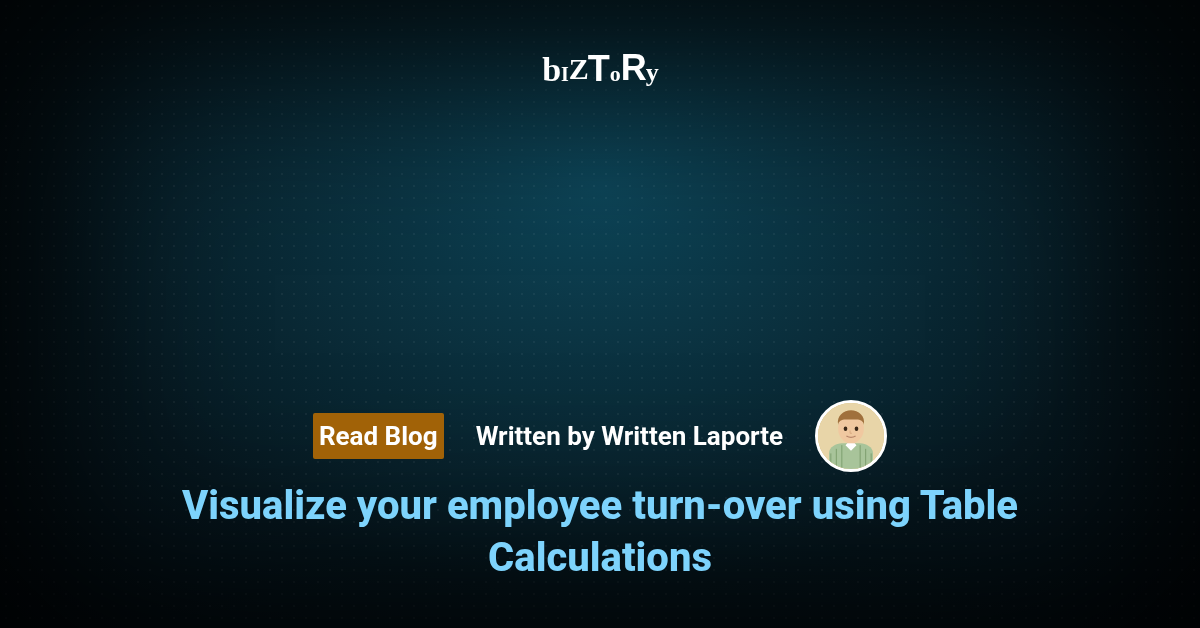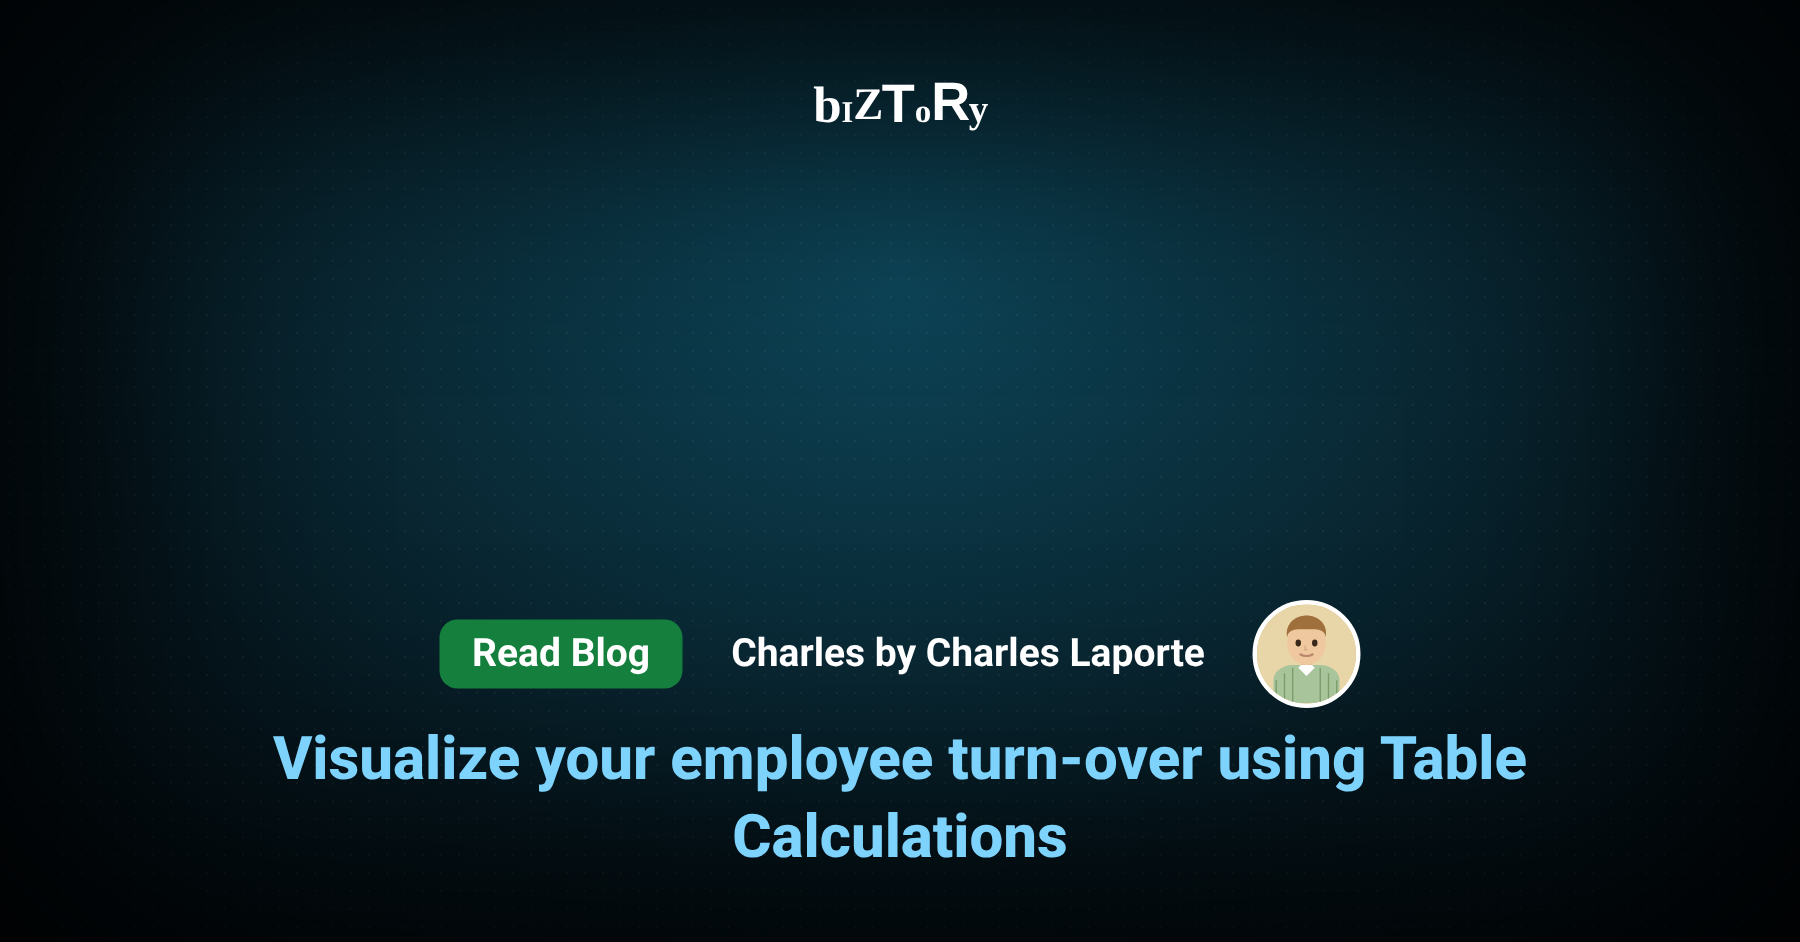--- a/index.html
+++ b/index.html
@@ -58,25 +58,25 @@
       top: 400px;
       left: 0;
       right: 0;
       display: flex;
       align-items: center;
       justify-content: center;
       gap: 32px;
       z-index: 2;
     }
     .read-blog-btn {
-      background: #15803d;
+      background: #a16207;
       color: #ffffff;
       border: none;
-      border-radius: 12px;
-      padding: 8px 22px;
+      border-radius: 2px;
+      padding: 8px 6px;
       font-size: 26px;
       font-weight: 700;
       cursor: pointer;
       font-family: inherit;
     }
     .byline {
       color: #ffffff;
       font-size: 26px;
       font-weight: 700;
     }
@@ -118,21 +118,21 @@
     <span class="l-z">Z</span>
     <span class="l-t">T</span>
     <span class="l-o">o</span>
     <span class="l-r">R</span>
     <span class="l-y">y</span>
 </div>
 
 <div class="meta-row">
   <button class="read-blog-btn">Read Blog</button>
   <div class="byline">
-    <span>Charles by </span><span>Charles Laporte</span>
+    <span>Written by </span><span>Written Laporte</span>
   </div>
   <div class="avatar">
     <svg viewBox="0 0 72 72">
       <rect x="0" y="0" width="72" height="72" fill="#d9c38a"></rect>
       <rect x="0" y="0" width="72" height="72" fill="#e8d5a8"></rect>
       <path d="M12 55 L12 72 L60 72 L60 55 C60 48 52 44 46 44 L26 44 C20 44 12 48 12 55 Z" fill="#a8c49a"></path>
       <path d="M14 72 L14 55 M20 72 L20 50 M26 72 L26 46 M46 72 L46 46 M52 72 L52 50 M58 72 L58 55" stroke="#7a9b6a" stroke-width="1" fill="none"></path>
       <path d="M32 40 L32 48 L40 48 L40 40 Z" fill="#e8b890"></path>
       <ellipse cx="36" cy="28" rx="14" ry="16" fill="#f0c8a0"></ellipse>
       <path d="M22 24 C20 14 28 8 36 8 C44 8 52 14 50 24 C50 20 46 18 42 18 L30 18 C26 18 22 20 22 24 Z" fill="#a0703c"></path>

